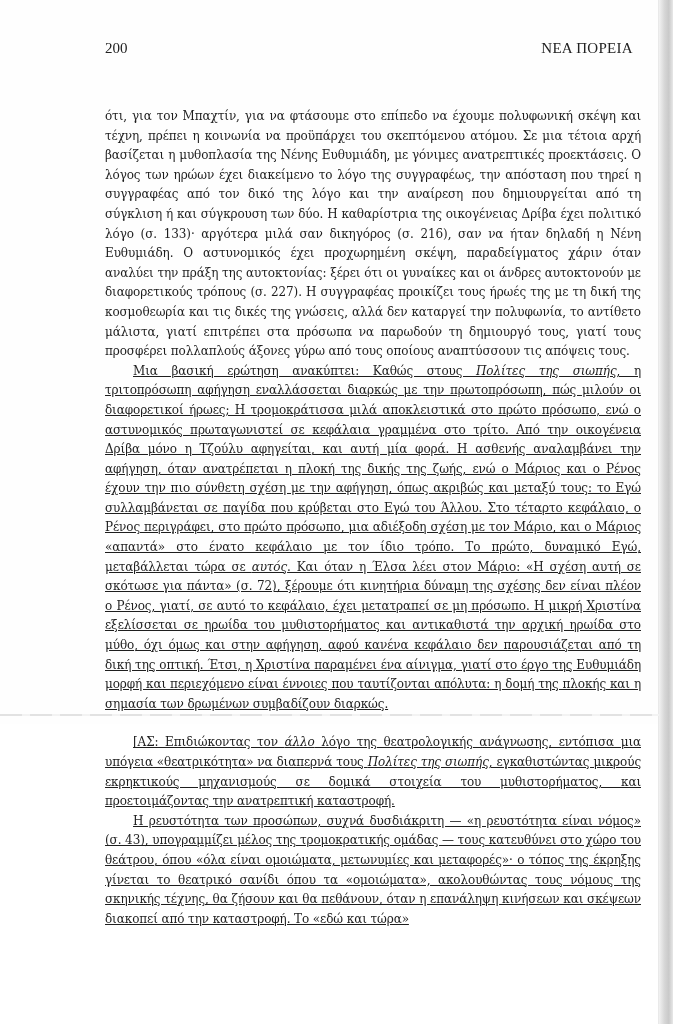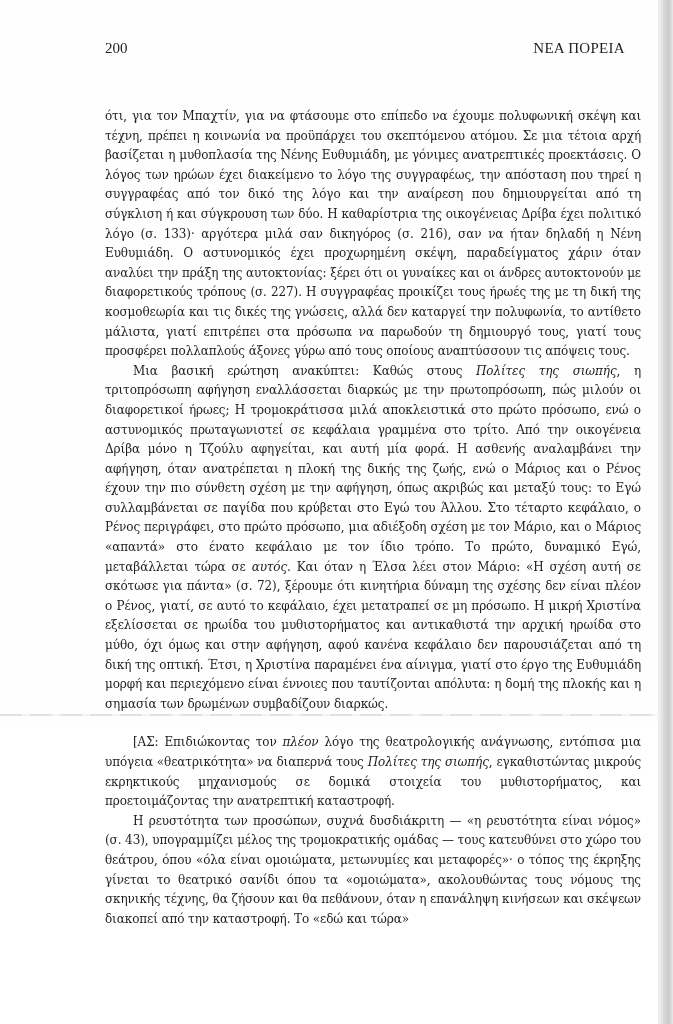--- a/index.html
+++ b/index.html
@@ -21,43 +21,43 @@
     }
     .bottom-edge {
       position: absolute; left: 0; bottom: 8px; width: 659px; height: 2px;
       background: repeating-linear-gradient(to right, #e2e2e2 0 22px, #f3f3f3 22px 30px);
     }
     .running-head {
       position: absolute; left: 105px; top: 40px; width: 536px; height: 20px;
       font-family: "Liberation Serif", serif; font-size: 15px; color: #222;
     }
     .running-head .num { position: absolute; left: 0; top: 0; }
-    .running-head .title { position: absolute; right: 16px; top: 0; letter-spacing: 0.3px; }
+    .running-head .title { position: absolute; right: 8px; top: 0; letter-spacing: 0.3px; }
     .body-text {
       position: absolute; left: 105px; top: 107px; width: 536px;
       font-family: "DejaVu Serif", serif; font-size: 12px; line-height: 19.6px;
       color: #1e1e1e; text-align: justify; letter-spacing: -0.1px;
     }
     .body-text p { margin: 0; }
-    .body-text p.indent { text-indent: 28px; }
+    .body-text p.indent { text-indent: 28px; text-decoration: underline; }
     .body-text p.gap { margin-top: 19px; }
     .body-text em { font-style: italic; }
   </style>
 </head>
 <body>
 
 <div class="page">
   <div class="running-head">
     <span class="num">200</span>
     <span class="title">ΝΕΑ ΠΟΡΕΙΑ</span>
   </div>
 
   <div class="body-text" id="body-text">
       <p><span>ότι, για τον Μπαχτίν, για να φτάσουμε στο επίπεδο να έχουμε πολυφωνική σκέψη και τέχνη, πρέπει η κοινωνία να προϋπάρχει του σκεπτόμενου ατόμου. Σε μια τέτοια αρχή βασίζεται η μυθοπλασία της Νένης Ευθυμιάδη, με γόνιμες ανατρεπτικές προεκτάσεις. Ο λόγος των ηρώων έχει διακείμενο το λόγο της συγγραφέως, την απόσταση που τηρεί η συγγραφέας από τον δικό της λόγο και την αναίρεση που δημιουργείται από τη σύγκλιση ή και σύγκρουση των δύο. Η καθαρίστρια της οικογένειας Δρίβα έχει πολιτικό λόγο (σ. 133)· αργότερα μιλά σαν δικηγόρος (σ. 216), σαν να ήταν δηλαδή η Νένη Ευθυμιάδη. Ο αστυνομικός έχει προχωρημένη σκέψη, παραδείγματος χάριν όταν αναλύει την πράξη της αυτοκτονίας: ξέρει ότι οι γυναίκες και οι άνδρες αυτοκτονούν με διαφορετικούς τρόπους (σ. 227). Η συγγραφέας προικίζει τους ήρωές της με τη δική της κοσμοθεωρία και τις δικές της γνώσεις, αλλά δεν καταργεί την πολυφωνία, το αντίθετο μάλιστα, γιατί επιτρέπει στα πρόσωπα να παρωδούν τη δημιουργό τους, γιατί τους προσφέρει πολλαπλούς άξονες γύρω από τους οποίους αναπτύσσουν τις απόψεις τους.</span></p>
       <p class="indent"><span>Μια βασική ερώτηση ανακύπτει: Καθώς στους </span><em>Πολίτες της σιωπής</em><span>, η τριτοπρόσωπη αφήγηση εναλλάσσεται διαρκώς με την πρωτοπρόσωπη, πώς μιλούν οι διαφορετικοί ήρωες; Η τρομοκράτισσα μιλά αποκλειστικά στο πρώτο πρόσωπο, ενώ ο αστυνομικός πρωταγωνιστεί σε κεφάλαια γραμμένα στο τρίτο. Από την οικογένεια Δρίβα μόνο η Τζούλυ αφηγείται, και αυτή μία φορά. Η ασθενής αναλαμβάνει την αφήγηση, όταν ανατρέπεται η πλοκή της δικής της ζωής, ενώ ο Μάριος και ο Ρένος έχουν την πιο σύνθετη σχέση με την αφήγηση, όπως ακριβώς και μεταξύ τους: το Εγώ συλλαμβάνεται σε παγίδα που κρύβεται στο Εγώ του Άλλου. Στο τέταρτο κεφάλαιο, ο Ρένος περιγράφει, στο πρώτο πρόσωπο, μια αδιέξοδη σχέση με τον Μάριο, και ο Μάριος «απαντά» στο ένατο κεφάλαιο με τον ίδιο τρόπο. Το πρώτο, δυναμικό Εγώ, μεταβάλλεται τώρα σε </span><em>αυτός</em><span>. Και όταν η Έλσα λέει στον Μάριο: «Η σχέση αυτή σε σκότωσε για πάντα» (σ. 72), ξέρουμε ότι κινητήρια δύναμη της σχέσης δεν είναι πλέον ο Ρένος, γιατί, σε αυτό το κεφάλαιο, έχει μετατραπεί σε μη πρόσωπο. Η μικρή Χριστίνα εξελίσσεται σε ηρωίδα του μυθιστορήματος και αντικαθιστά την αρχική ηρωίδα στο μύθο, όχι όμως και στην αφήγηση, αφού κανένα κεφάλαιο δεν παρουσιάζεται από τη δική της οπτική. Έτσι, η Χριστίνα παραμένει ένα αίνιγμα, γιατί στο έργο της Ευθυμιάδη μορφή και περιεχόμενο είναι έννοιες που ταυτίζονται απόλυτα: η δομή της πλοκής και η σημασία των δρωμένων συμβαδίζουν διαρκώς.</span></p>
-      <p class="indent gap"><span>[ΑΣ: Επιδιώκοντας τον </span><em>πλέον</em><span> λόγο της θεατρολογικής ανάγνωσης, εντόπισα μια υπόγεια «θεατρικότητα» να διαπερνά τους </span><em>Πολίτες της σιωπής</em><span>, εγκαθιστώντας μικρούς εκρηκτικούς μηχανισμούς σε δομικά στοιχεία του μυθιστορήματος, και προετοιμάζοντας την ανατρεπτική καταστροφή.</span></p>
+      <p class="indent gap"><span>[ΑΣ: Επιδιώκοντας τον </span><em>άλλο</em><span> λόγο της θεατρολογικής ανάγνωσης, εντόπισα μια υπόγεια «θεατρικότητα» να διαπερνά τους </span><em>Πολίτες της σιωπής</em><span>, εγκαθιστώντας μικρούς εκρηκτικούς μηχανισμούς σε δομικά στοιχεία του μυθιστορήματος, και προετοιμάζοντας την ανατρεπτική καταστροφή.</span></p>
       <p class="indent"><span>Η ρευστότητα των προσώπων, συχνά δυσδιάκριτη — «η ρευστότητα είναι νόμος» (σ. 43), υπογραμμίζει μέλος της τρομοκρατικής ομάδας — τους κατευθύνει στο χώρο του θεάτρου, όπου «όλα είναι ομοιώματα, μετωνυμίες και μεταφορές»· ο τόπος της έκρηξης γίνεται το θεατρικό σανίδι όπου τα «ομοιώματα», ακολουθώντας τους νόμους της σκηνικής τέχνης, θα ζήσουν και θα πεθάνουν, όταν η επανάληψη κινήσεων και σκέψεων διακοπεί από την καταστροφή. Το «εδώ και τώρα»</span></p>
     </div>
 
   <div class="gutter-line"></div>
   <div class="gutter"></div>
   <div class="bottom-edge"></div>
 </div>
 
 </body></html>

